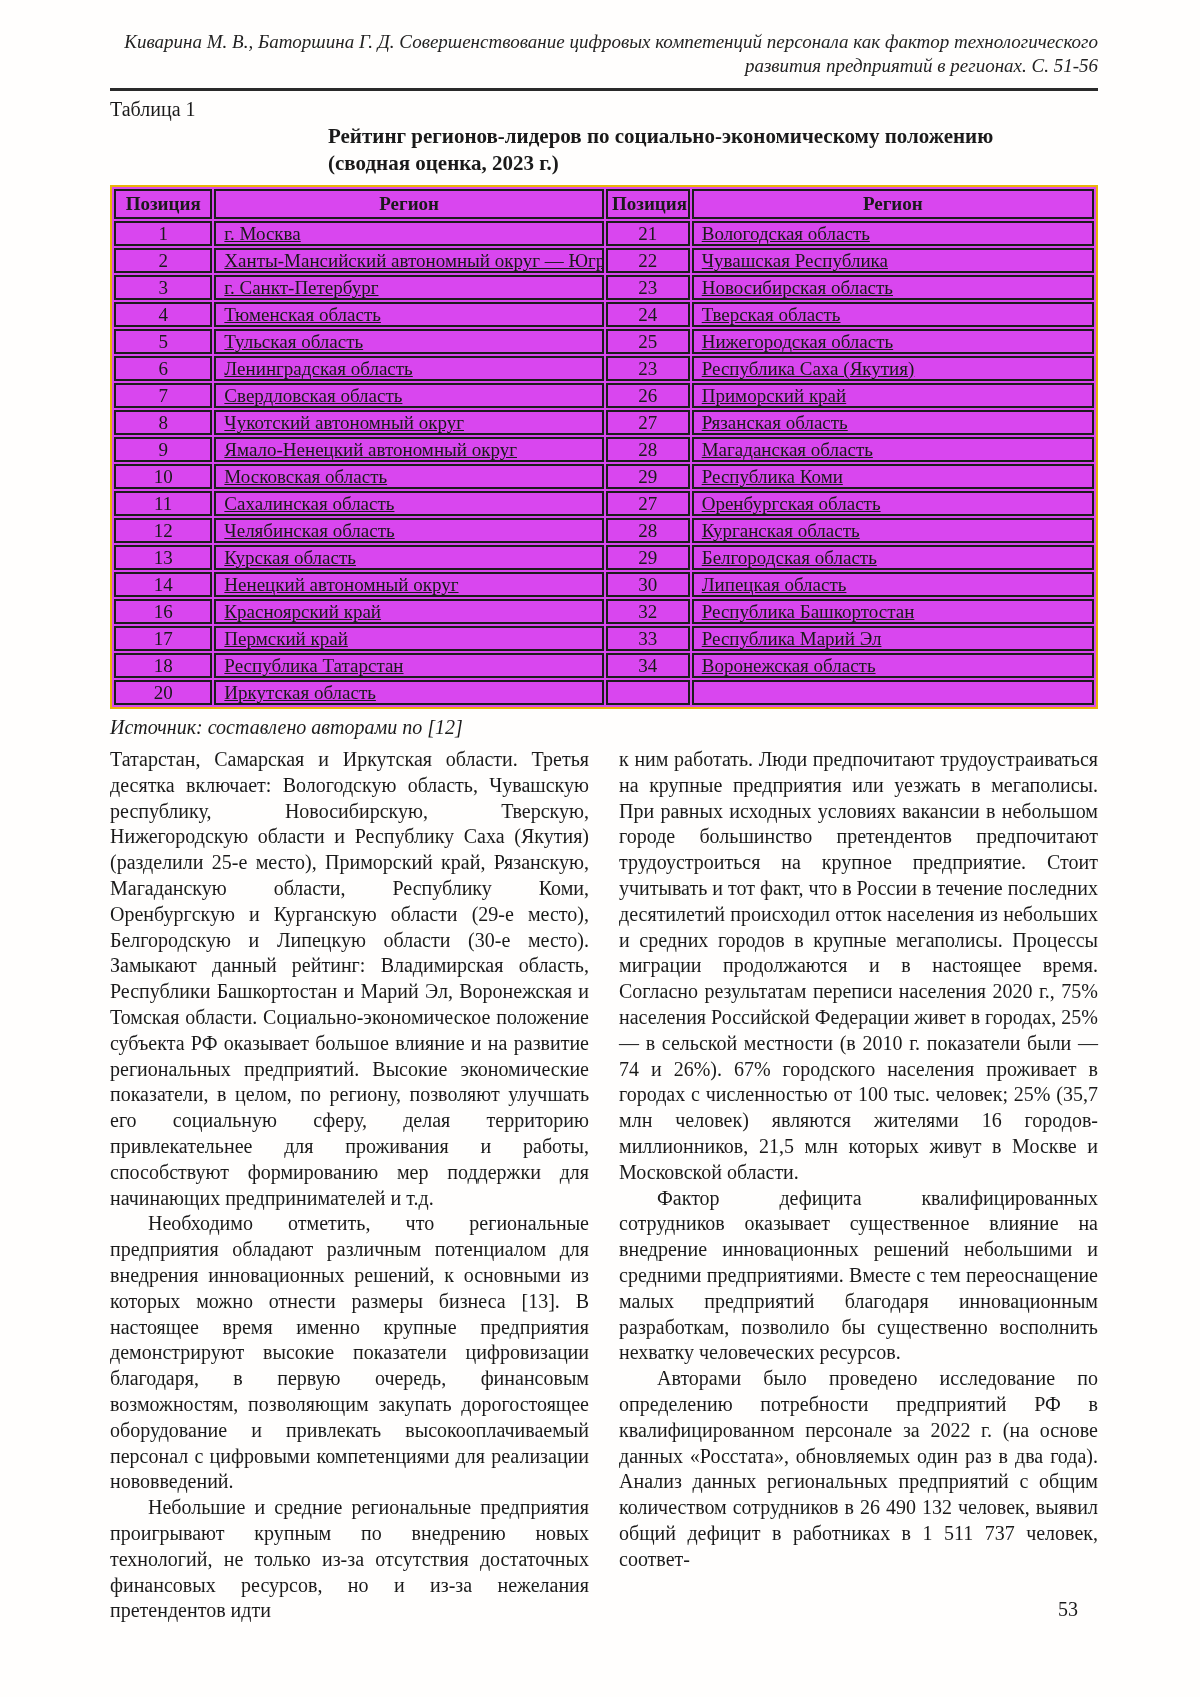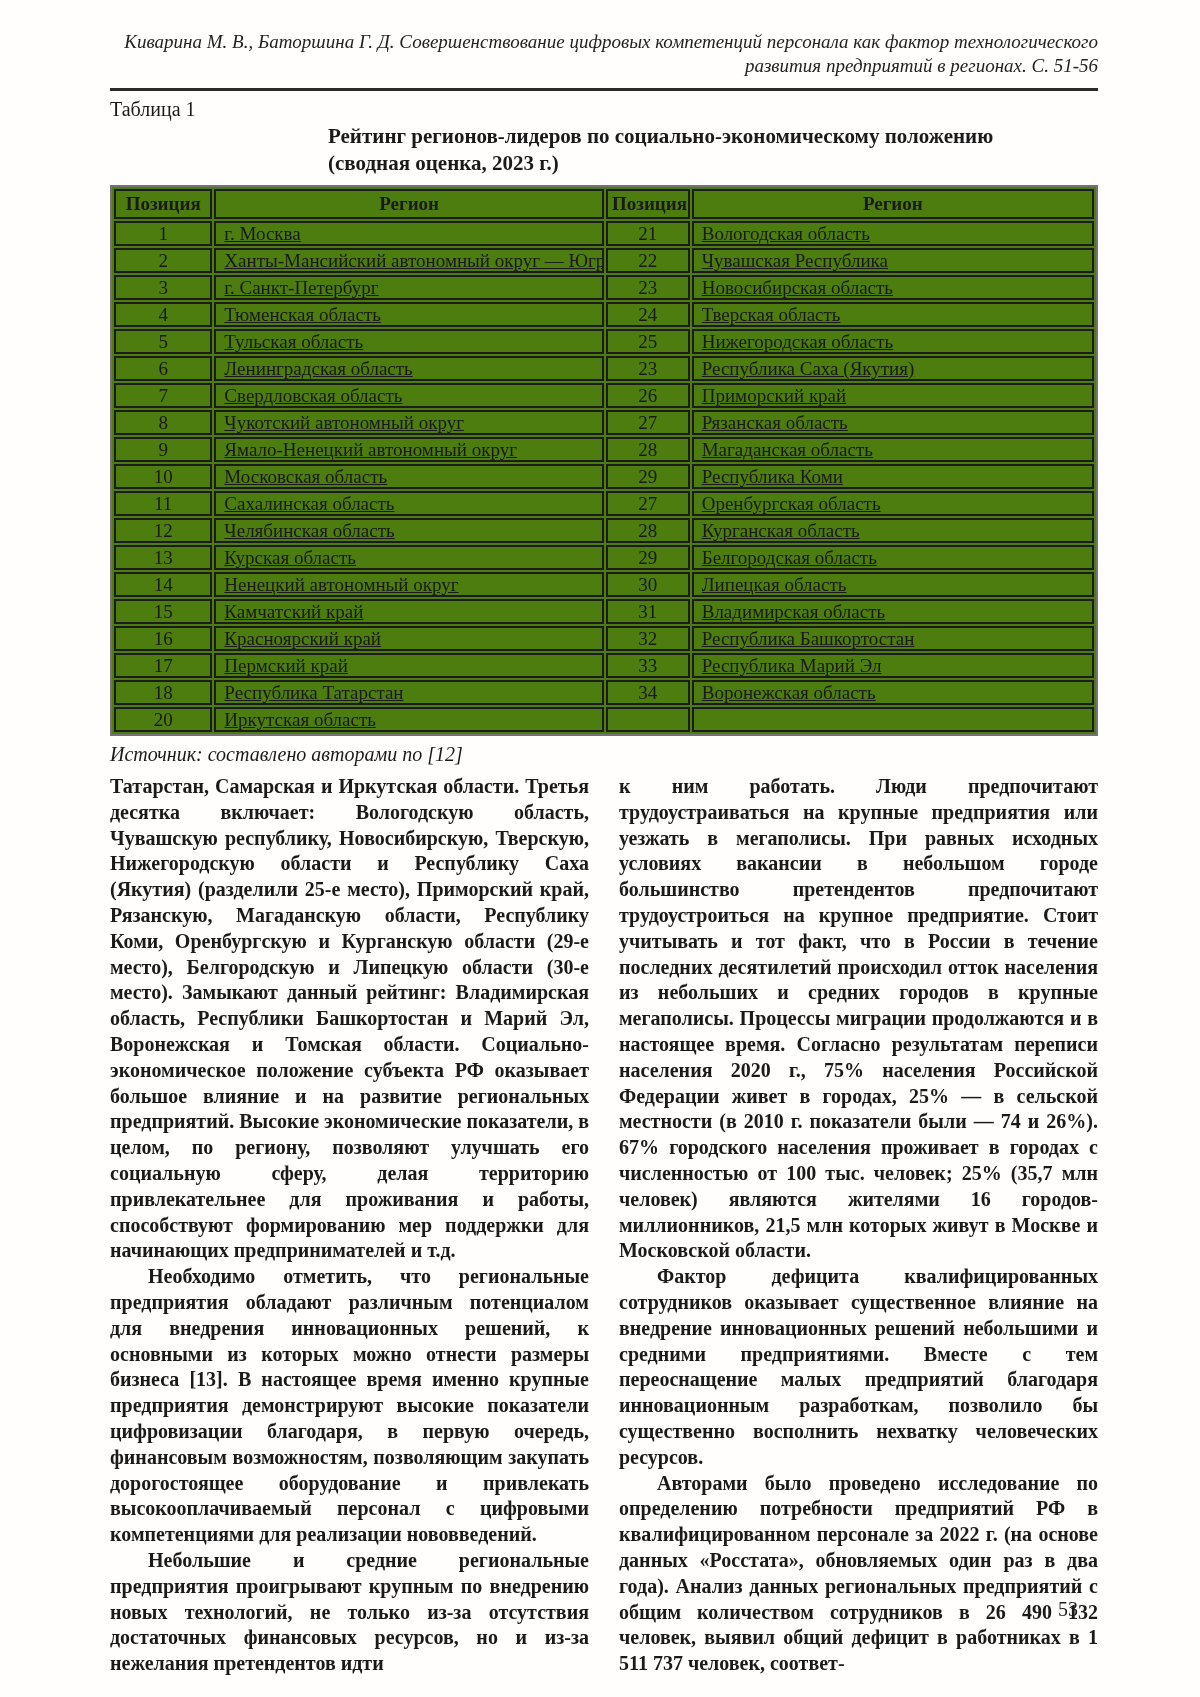--- a/index.html
+++ b/index.html
@@ -36,22 +36,22 @@
     font-weight: bold;
     font-size: 21px;
     line-height: 27px;
     margin: 2px 0 8px 218px;
   }
   table.ranking {
     width: 100%;
     table-layout: fixed;
     border-collapse: separate;
     border-spacing: 2px;
-    border: 2px solid #737373;
-    background: #4d7c0f;
+    border: 2px solid #eab308;
+    background: #d946ef;
   }
   table.ranking th, table.ranking td {
     border: 2px solid #1c1c1c;
     font-size: 19px;
     overflow: hidden;
     white-space: nowrap;
   }
   table.ranking th {
     font-weight: bold;
     text-align: center;
@@ -69,21 +69,21 @@
     font-style: italic;
     font-size: 20px;
     line-height: 24px;
     margin: 6px 0 0 0;
   }
   .body-columns {
     display: flex;
     gap: 30px;
     margin-top: 8px;
   }
-  .column { width: 479px; font-weight: bold; }
+  .column { width: 479px; }
   .para {
     margin: 0;
     font-size: 20px;
     line-height: 25.8px;
     text-align: justify;
   }
   .para.indent { text-indent: 38px; }
   .page-number {
     position: absolute;
     top: 1598px;
@@ -204,26 +204,20 @@
           <td class="pos">29</td>
           <td class="region">Белгородская область</td>
         </tr>
         <tr>
           <td class="pos">14</td>
           <td class="region">Ненецкий автономный округ</td>
           <td class="pos">30</td>
           <td class="region">Липецкая область</td>
         </tr>
         <tr>
-          <td class="pos">15</td>
-          <td class="region">Камчатский край</td>
-          <td class="pos">31</td>
-          <td class="region">Владимирская область</td>
-        </tr>
-        <tr>
           <td class="pos">16</td>
           <td class="region">Красноярский край</td>
           <td class="pos">32</td>
           <td class="region">Республика Башкортостан</td>
         </tr>
         <tr>
           <td class="pos">17</td>
           <td class="region">Пермский край</td>
           <td class="pos">33</td>
           <td class="region">Республика Марий Эл</td>

